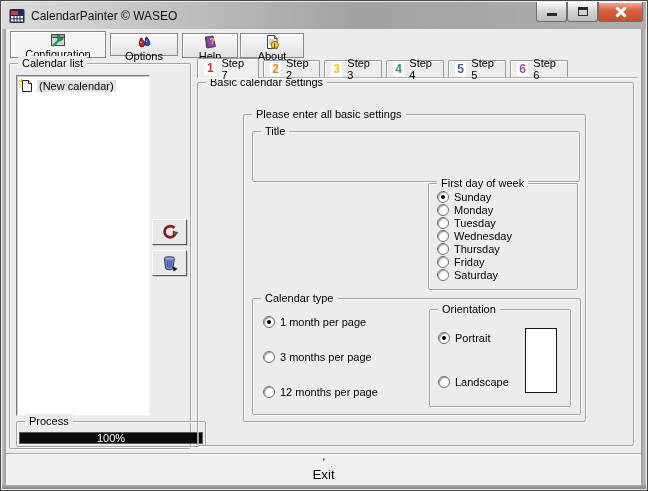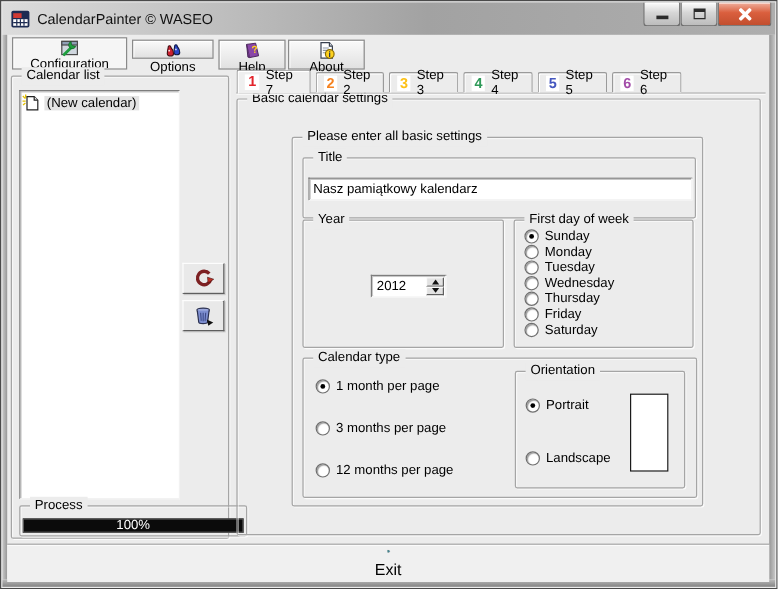--- a/index.html
+++ b/index.html
@@ -120,21 +120,21 @@
 
   <div class="maintab active" style="left:9px;top:30px;width:96px;height:27px;">
     <svg width="16" height="16" viewBox="0 0 16 16">
       <rect x="1.5" y="2.5" width="13" height="11" fill="#cfd6de" stroke="#4a4a4a"></rect>
       <rect x="1.5" y="2.5" width="13" height="3" fill="#8f9fb5" stroke="#4a4a4a"></rect>
       <path d="M3.5 13.5 L9.2 7.8" stroke="#1f9f3f" stroke-width="2.4" stroke-linecap="round"></path>
       <path d="M9.2 2.6 a3.1 3.1 0 1 0 4 4 l-2.4-.4 -1.2-1.2 z" fill="#1f9f3f" stroke="#0c5c20" stroke-width="0.6"></path>
     </svg>
     <span>Configuration</span>
   </div>
-  <div class="maintab" style="left:109px;top:32px;width:68px;height:16px;">
+  <div class="maintab" style="left:109px;top:32px;width:68px;height:23px;">
     <svg width="16" height="16" viewBox="0 0 16 16">
       <path d="M9.6 4.4 c-.3-1.5 2.3-1.5 2 0 c1.5 1.8 2.2 3.5 2.2 5.3 c0 2.6-4.9 2.6-4.9 0 c0-1.8.4-3.5.7-5.3z" fill="#2a46c8" stroke="#101840" stroke-width="0.9"></path>
       <path d="M4.2 5.3 c-.3-1.6 2.4-1.6 2.1 0 c1.6 1.9 2.3 3.6 2.3 5.4 c0 2.7-5.2 2.7-5.2 0 c0-1.8.4-3.5.8-5.4z" fill="#cc2130" stroke="#3c0a10" stroke-width="0.9"></path>
       <circle cx="5" cy="8.2" r="0.8" fill="#ffffff" opacity="0.85"></circle>
       <circle cx="10.6" cy="7.2" r="0.7" fill="#ffffff" opacity="0.85"></circle>
     </svg>
     <span>Options</span>
   </div>
   <div class="maintab" style="left:181px;top:32px;width:56px;height:25px;">
     <svg width="16" height="16" viewBox="0 0 16 16">
@@ -216,37 +216,22 @@
   </div>
 
   <div class="group" style="left:196px;top:81px;width:437px;height:364px;">
     <span class="glabel">Basic calendar settings</span>
 
     <div class="group" style="left:45px;top:31px;width:343px;height:308px;">
       <span class="glabel">Please enter all basic settings</span>
 
       <div class="group" style="left:8px;top:16px;width:328px;height:51px;">
         <span class="glabel">Title</span>
-        <input class="titleinput sunken" type="text" value="Nasz pamiątkowy kalendarz" style="">
-      </div>
-
-      <div class="group" style="left:8px;top:68px;width:168px;height:107px;">
-        <span class="glabel">Year</span>
-        <div class="spinner sunken">
-          <input class="yearinput" type="text" value="2012" style="">
-          <div class="spin">
-            <div class="spinbtn">
-                <span class="tri-up"></span>
-              </div>
-            <div class="spinbtn">
-                <span class="tri-down"></span>
-              </div>
-          </div>
-        </div>
-      </div>
+      </div>
+
 
       <div class="group" style="left:184px;top:68px;width:150px;height:107px;">
         <span class="glabel">First day of week</span>
         <div class="radiorow checked" style="left:8px;top:6px;">
           <span class="radio"></span>
             <span class="rlabel">Sunday</span>
         </div>
         <div class="radiorow" style="left:8px;top:19px;">
           <span class="radio"></span>
             <span class="rlabel">Monday</span>

